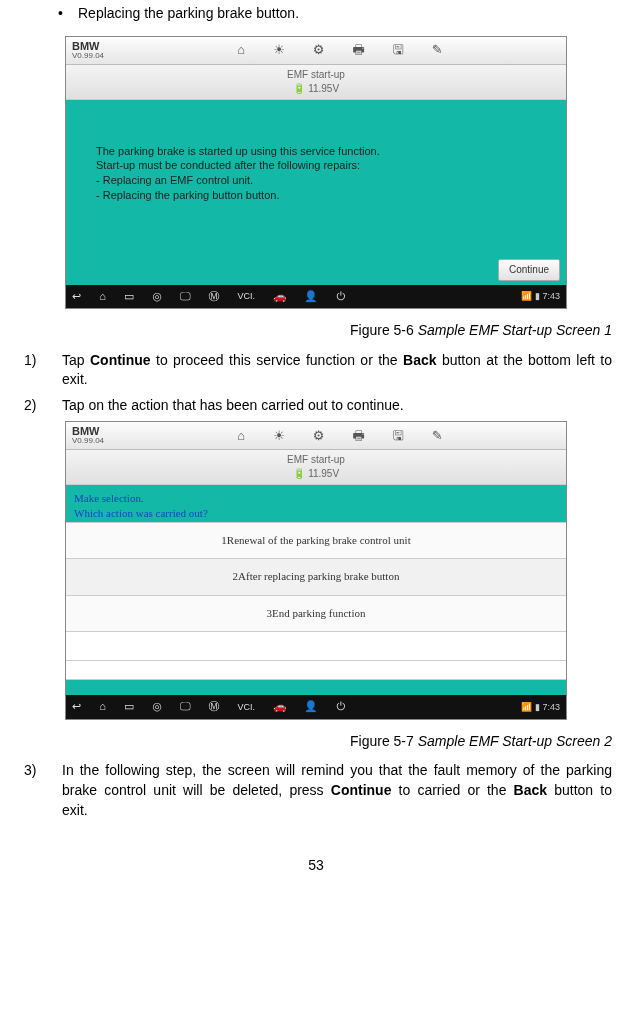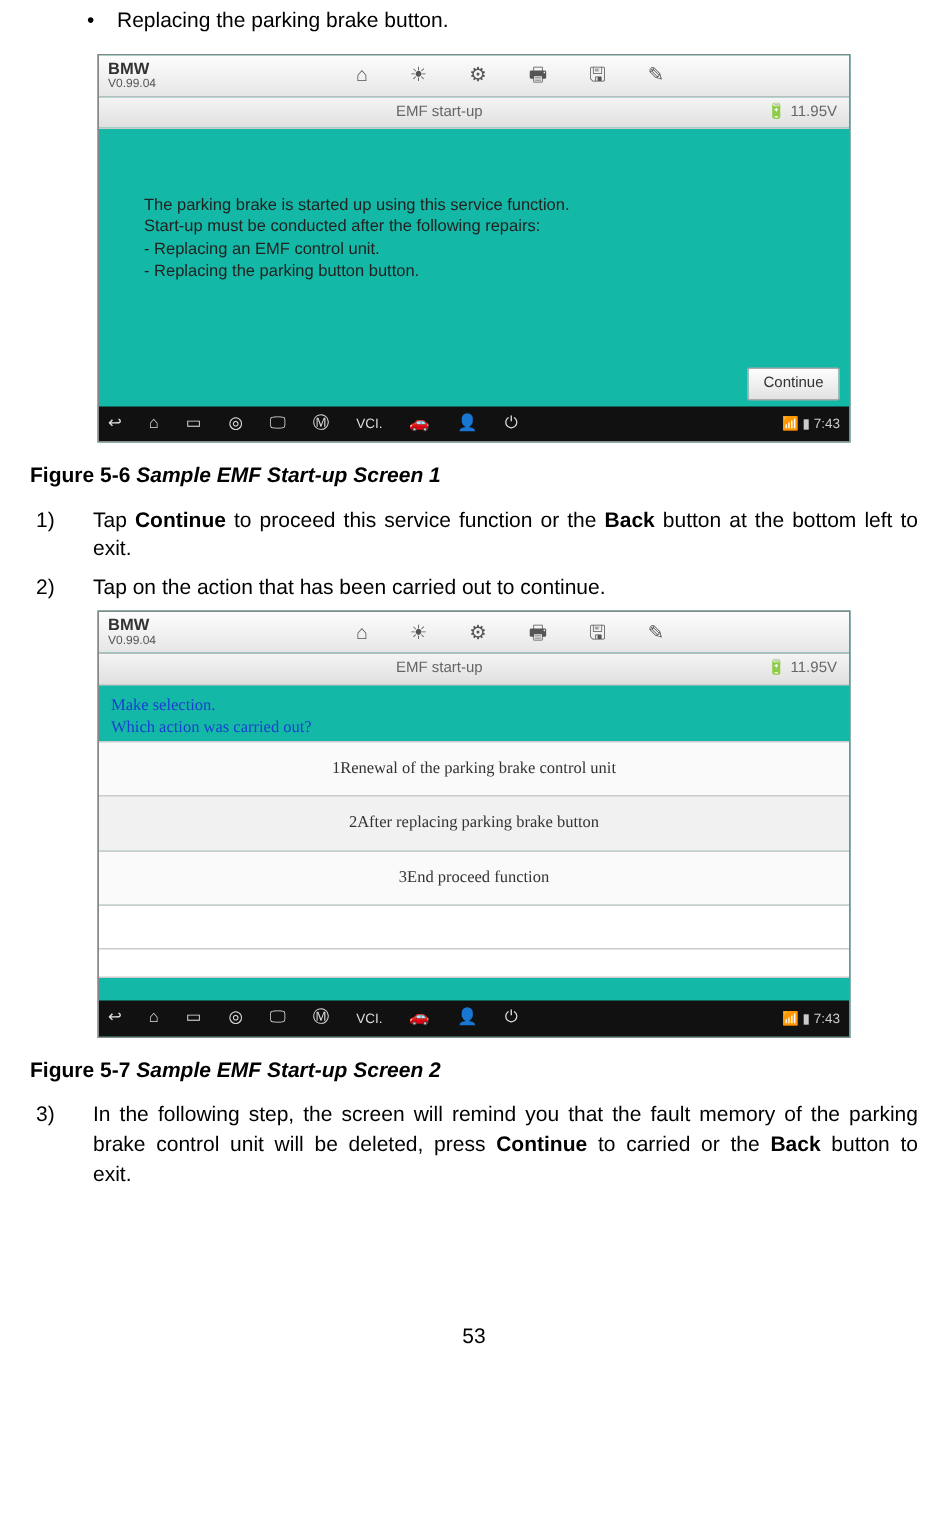--- a/index.html
+++ b/index.html
@@ -28,22 +28,22 @@
   .num-marker {
     width: 38px;
     flex-shrink: 0;
     padding-left: 4px;
   }
   .num-body {
     flex: 1;
     text-align: justify;
   }
   .figure-caption {
-    text-align: left;
-    font-weight: bold;
+    text-align: right;
+    font-weight: normal;
     margin: 12px 0 10px 0;
     font-size: 14px;
   }
   .figure-caption .italic {
     font-style: italic;
   }
   .bold { font-weight: bold; }
   .screenshot {
     width: 500px;
     margin: 6px auto;
@@ -73,20 +73,21 @@
   }
   .ss-subbar {
     background: linear-gradient(#f4f4f4,#e0e0e0);
     padding:3px 8px;
     display:flex;
     justify-content:space-between;
     align-items:center;
     font-size:10px;
     color:#666;
     border-bottom:1px solid #ccc;
+    flex-direction:column;
   }
   .ss-body {
     height:185px;
     padding:8px;
     box-sizing:border-box;
     position:relative;
   }
   .ss-body-text {
     position:absolute;
     top:44px;
@@ -136,21 +137,21 @@
     text-align:center;
   }
   .ss2-row.alt { background:#f1f1f1; }
   .ss2-blanks {
     border-top:1px solid #ccc;
     height:28px;
     background:#fff;
   }
   .page-number {
     text-align:center;
-    margin-top:89px;
+    margin-top:36px;
     font-size:14px;
   }
 </style>
 </head>
 <body>
 
 <div class="bullet-item">
   <div class="bullet-dot">•</div>
   <div>Replacing the parking brake button.</div>
 </div>
@@ -238,21 +239,21 @@
     <span>EMF start-up</span>
     <span>🔋 <span>11.95V</span></span>
   </div>
   <div class="ss2-body">
     <div class="ss2-prompt">
       <div>Make selection.</div>
       <div>Which action was carried out?</div>
     </div>
     <div class="ss2-row">1Renewal of the parking brake control unit</div>
     <div class="ss2-row alt">2After replacing parking brake button</div>
-    <div class="ss2-row">3End proceed function</div>
+    <div class="ss2-row">3End parking function</div>
     <div class="ss2-blanks"></div>
     <div class="ss2-blanks" style="border-bottom:1px solid #ccc;height:18px;"></div>
   </div>
   <div class="ss-bottombar">
     <span>↩</span>
     <span>⌂</span>
     <span>▭</span>
     <span>◎</span>
     <span>🖵</span>
     <span>Ⓜ</span>

